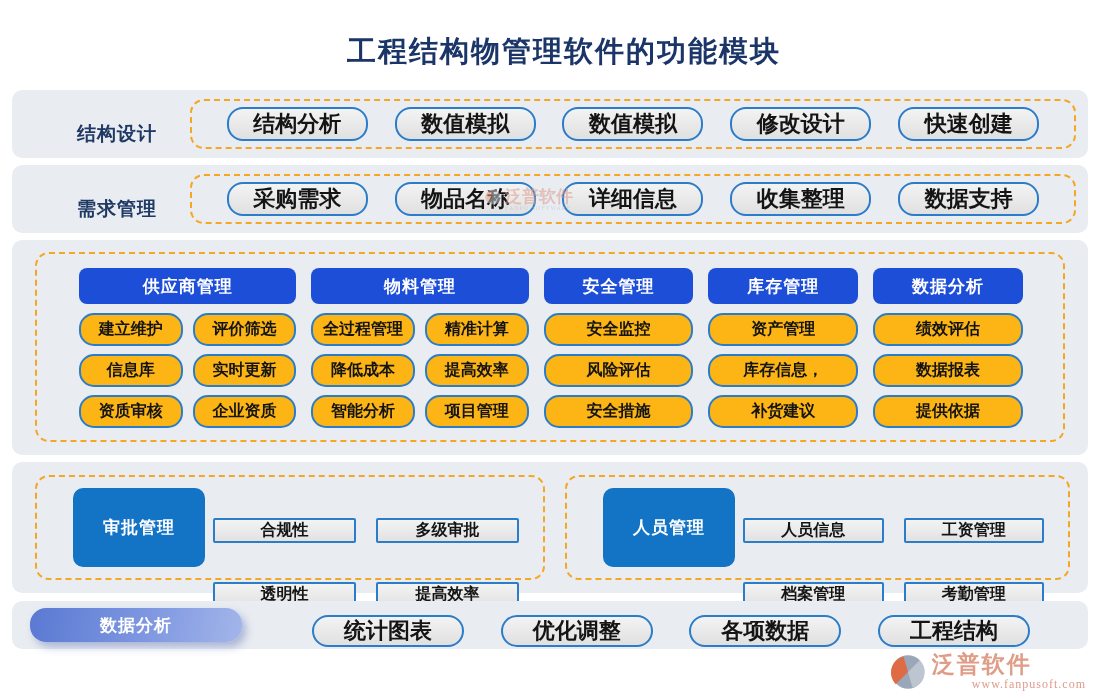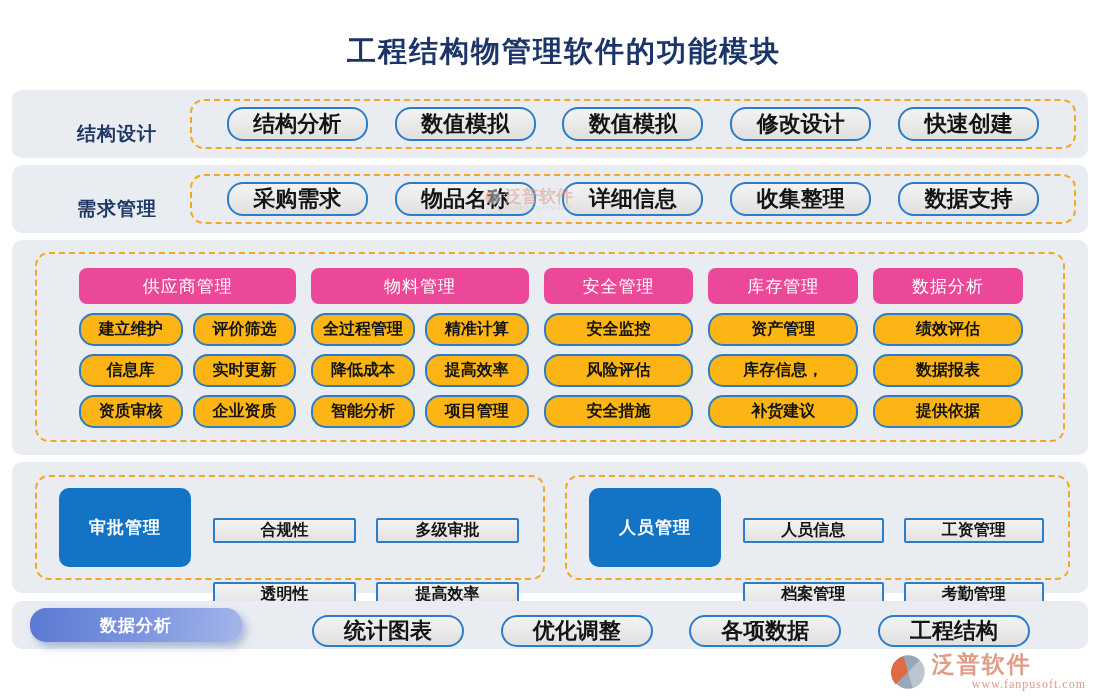--- a/index.html
+++ b/index.html
@@ -44,31 +44,31 @@
     border-radius:15px;font-size:16px;
   }
   .matrix{
     position:absolute;left:23px;right:23px;top:12px;bottom:13px;
     display:flex;gap:15px;padding:14px 40px 12px 42px;
   }
   .col{display:flex;flex-direction:column;}
   .col-wide{flex:1.45;}
   .col-narrow{flex:1;}
   .col-header{
-    height:37px;background:#ec4899;color:#ffffff;border-radius:8px;
-    display:flex;align-items:center;justify-content:center;
-    font-size:17px;font-weight:400;letter-spacing:1px;margin-bottom:9px;cursor:pointer;
+    height:37px;background:#1d4ed8;color:#ffffff;border-radius:8px;
+    display:flex;align-items:center;justify-content:center;
+    font-size:17px;font-weight:700;letter-spacing:1px;margin-bottom:9px;cursor:pointer;
   }
   .grid2{display:grid;grid-template-columns:1fr 1fr;gap:8px 10px;flex:1;}
   .grid1{display:grid;grid-template-columns:1fr;gap:8px;flex:1;}
   .group-dashed{position:absolute;top:13px;height:105px;}
   .groupA{left:23px;width:510px;}
   .groupB{left:553px;width:505px;}
   .group-header{
-    position:absolute;left:22px;top:11px;bottom:11px;width:132px;
+    position:absolute;left:36px;top:11px;bottom:11px;width:132px;
     background:#1373c4;border-radius:10px;color:#fff;
     display:flex;align-items:center;justify-content:center;
     font-size:17px;font-weight:700;letter-spacing:1px;cursor:pointer;
   }
   .group-grid{
     position:absolute;left:176px;right:24px;top:13px;bottom:13px;
     display:grid;grid-template-columns:1fr 1fr;gap:11px 20px;
   }
   .btn.light{
     background:linear-gradient(#f3f3f3,#e2e2e2);

